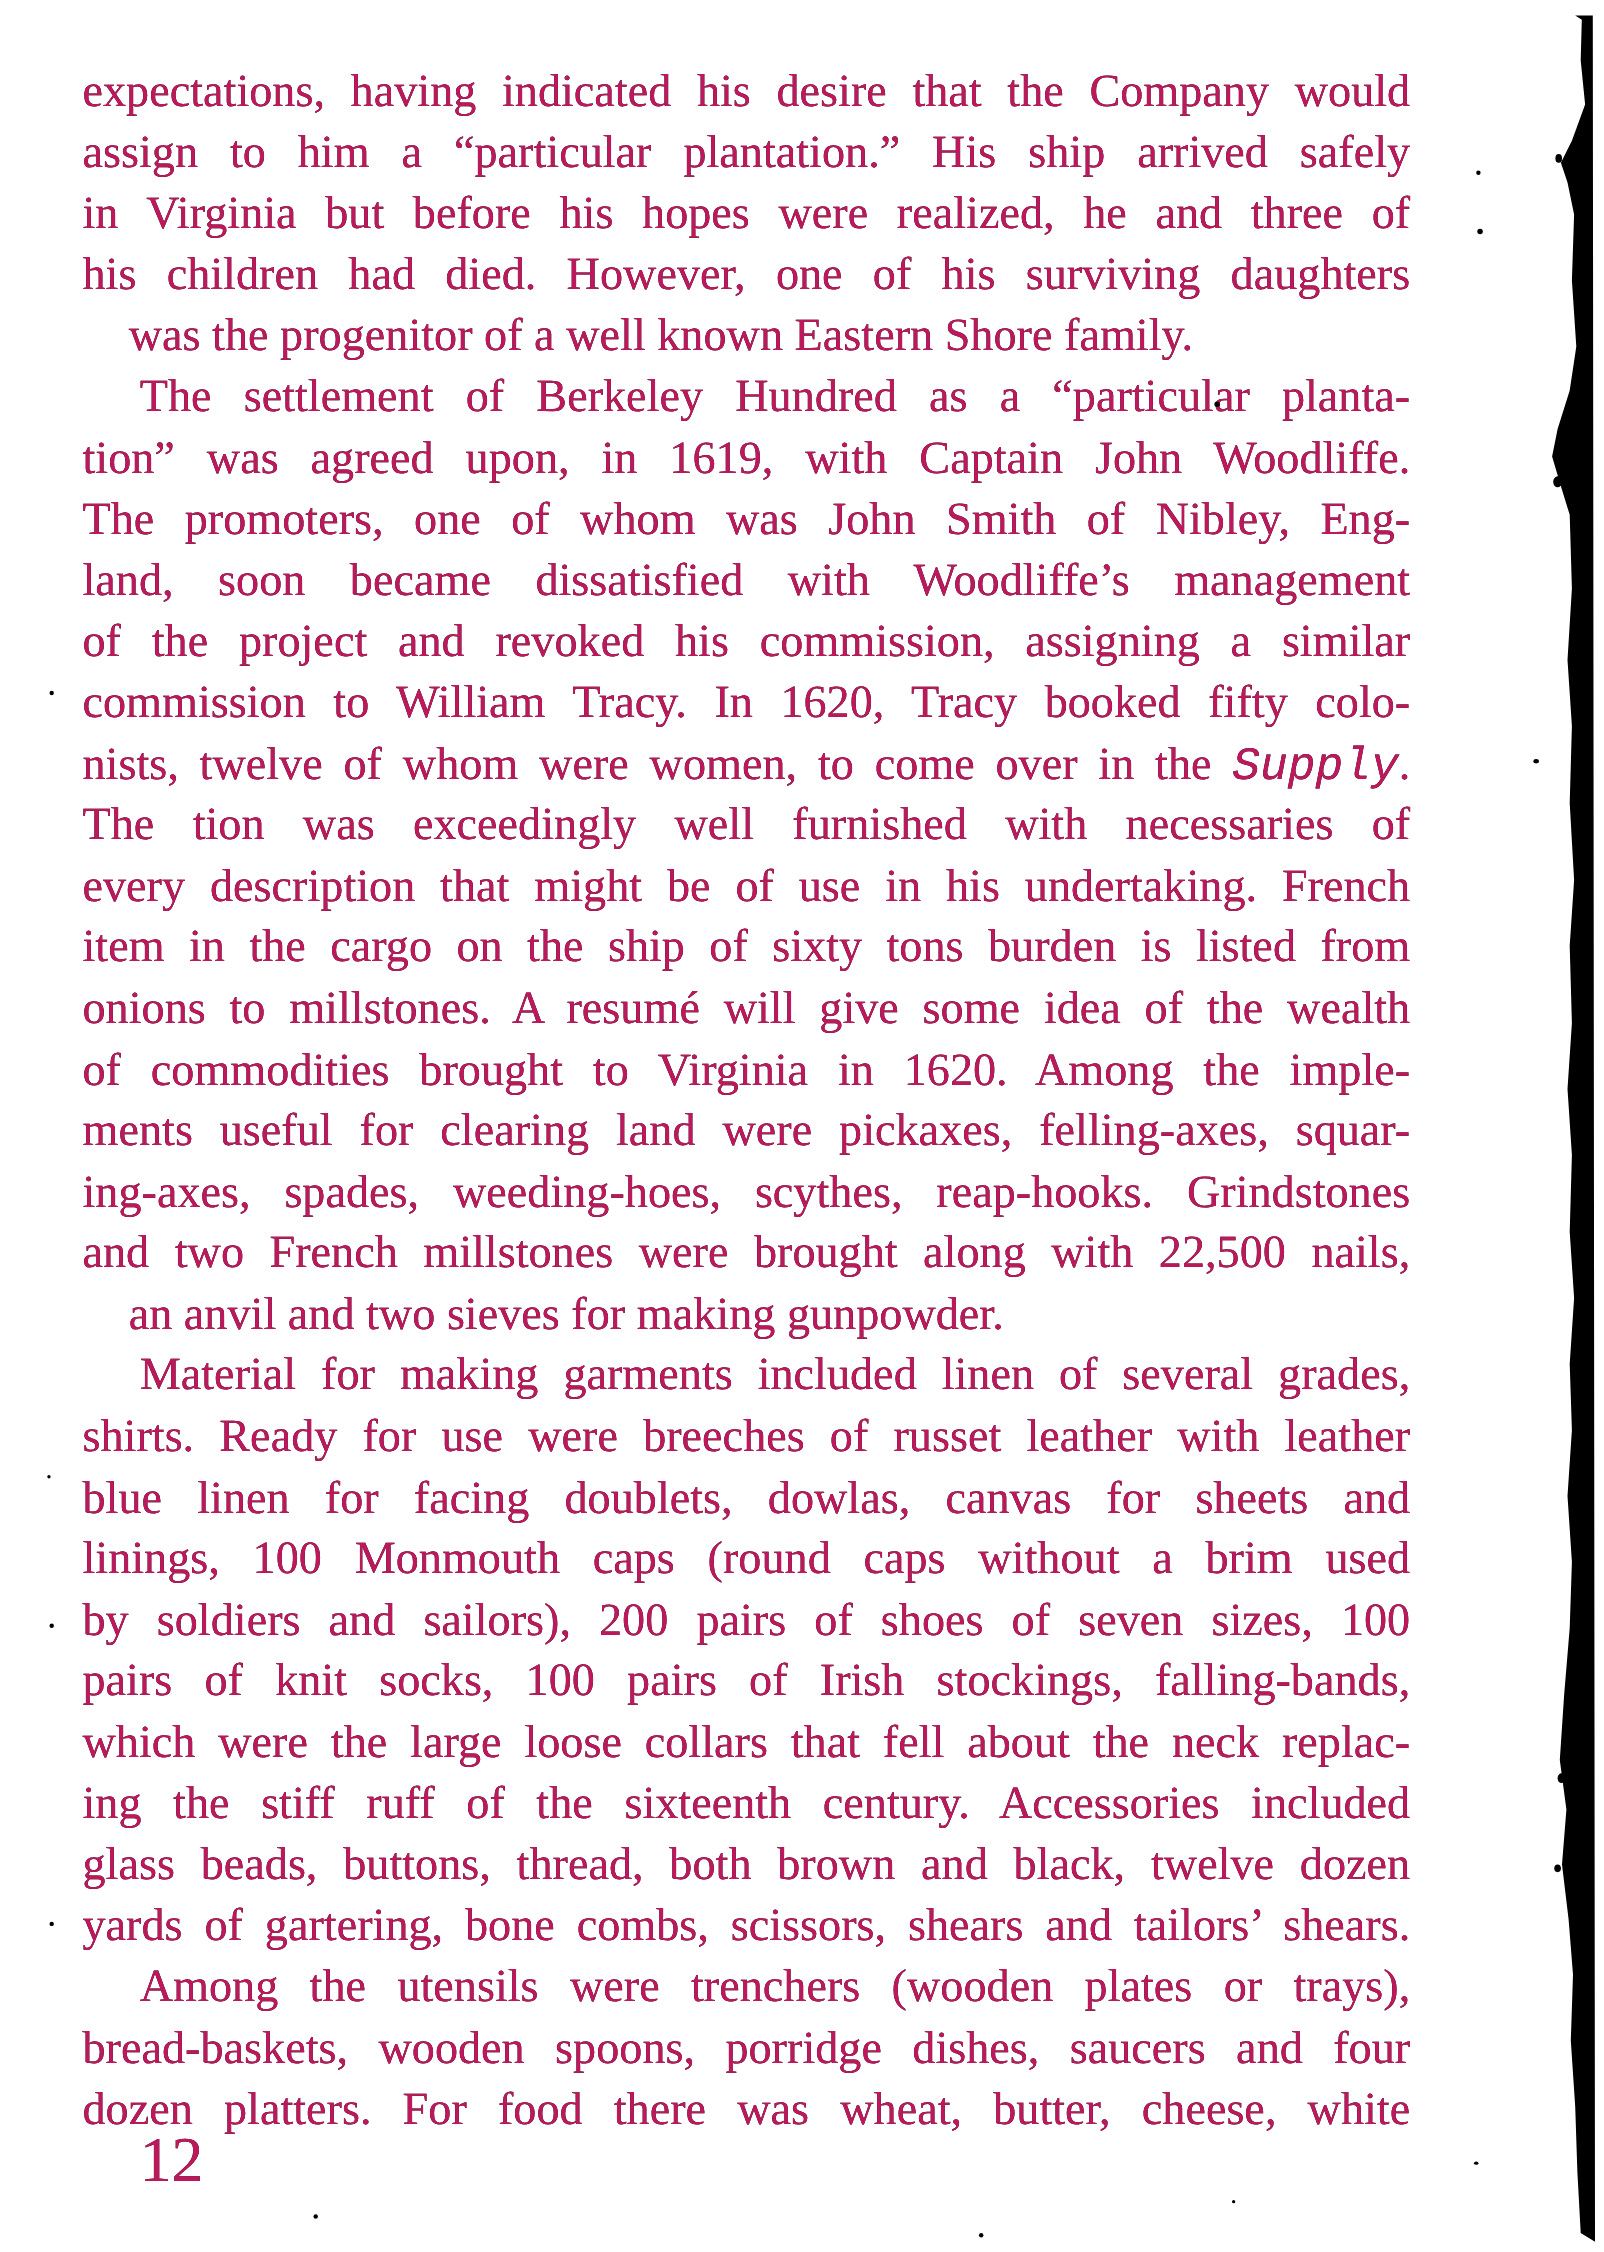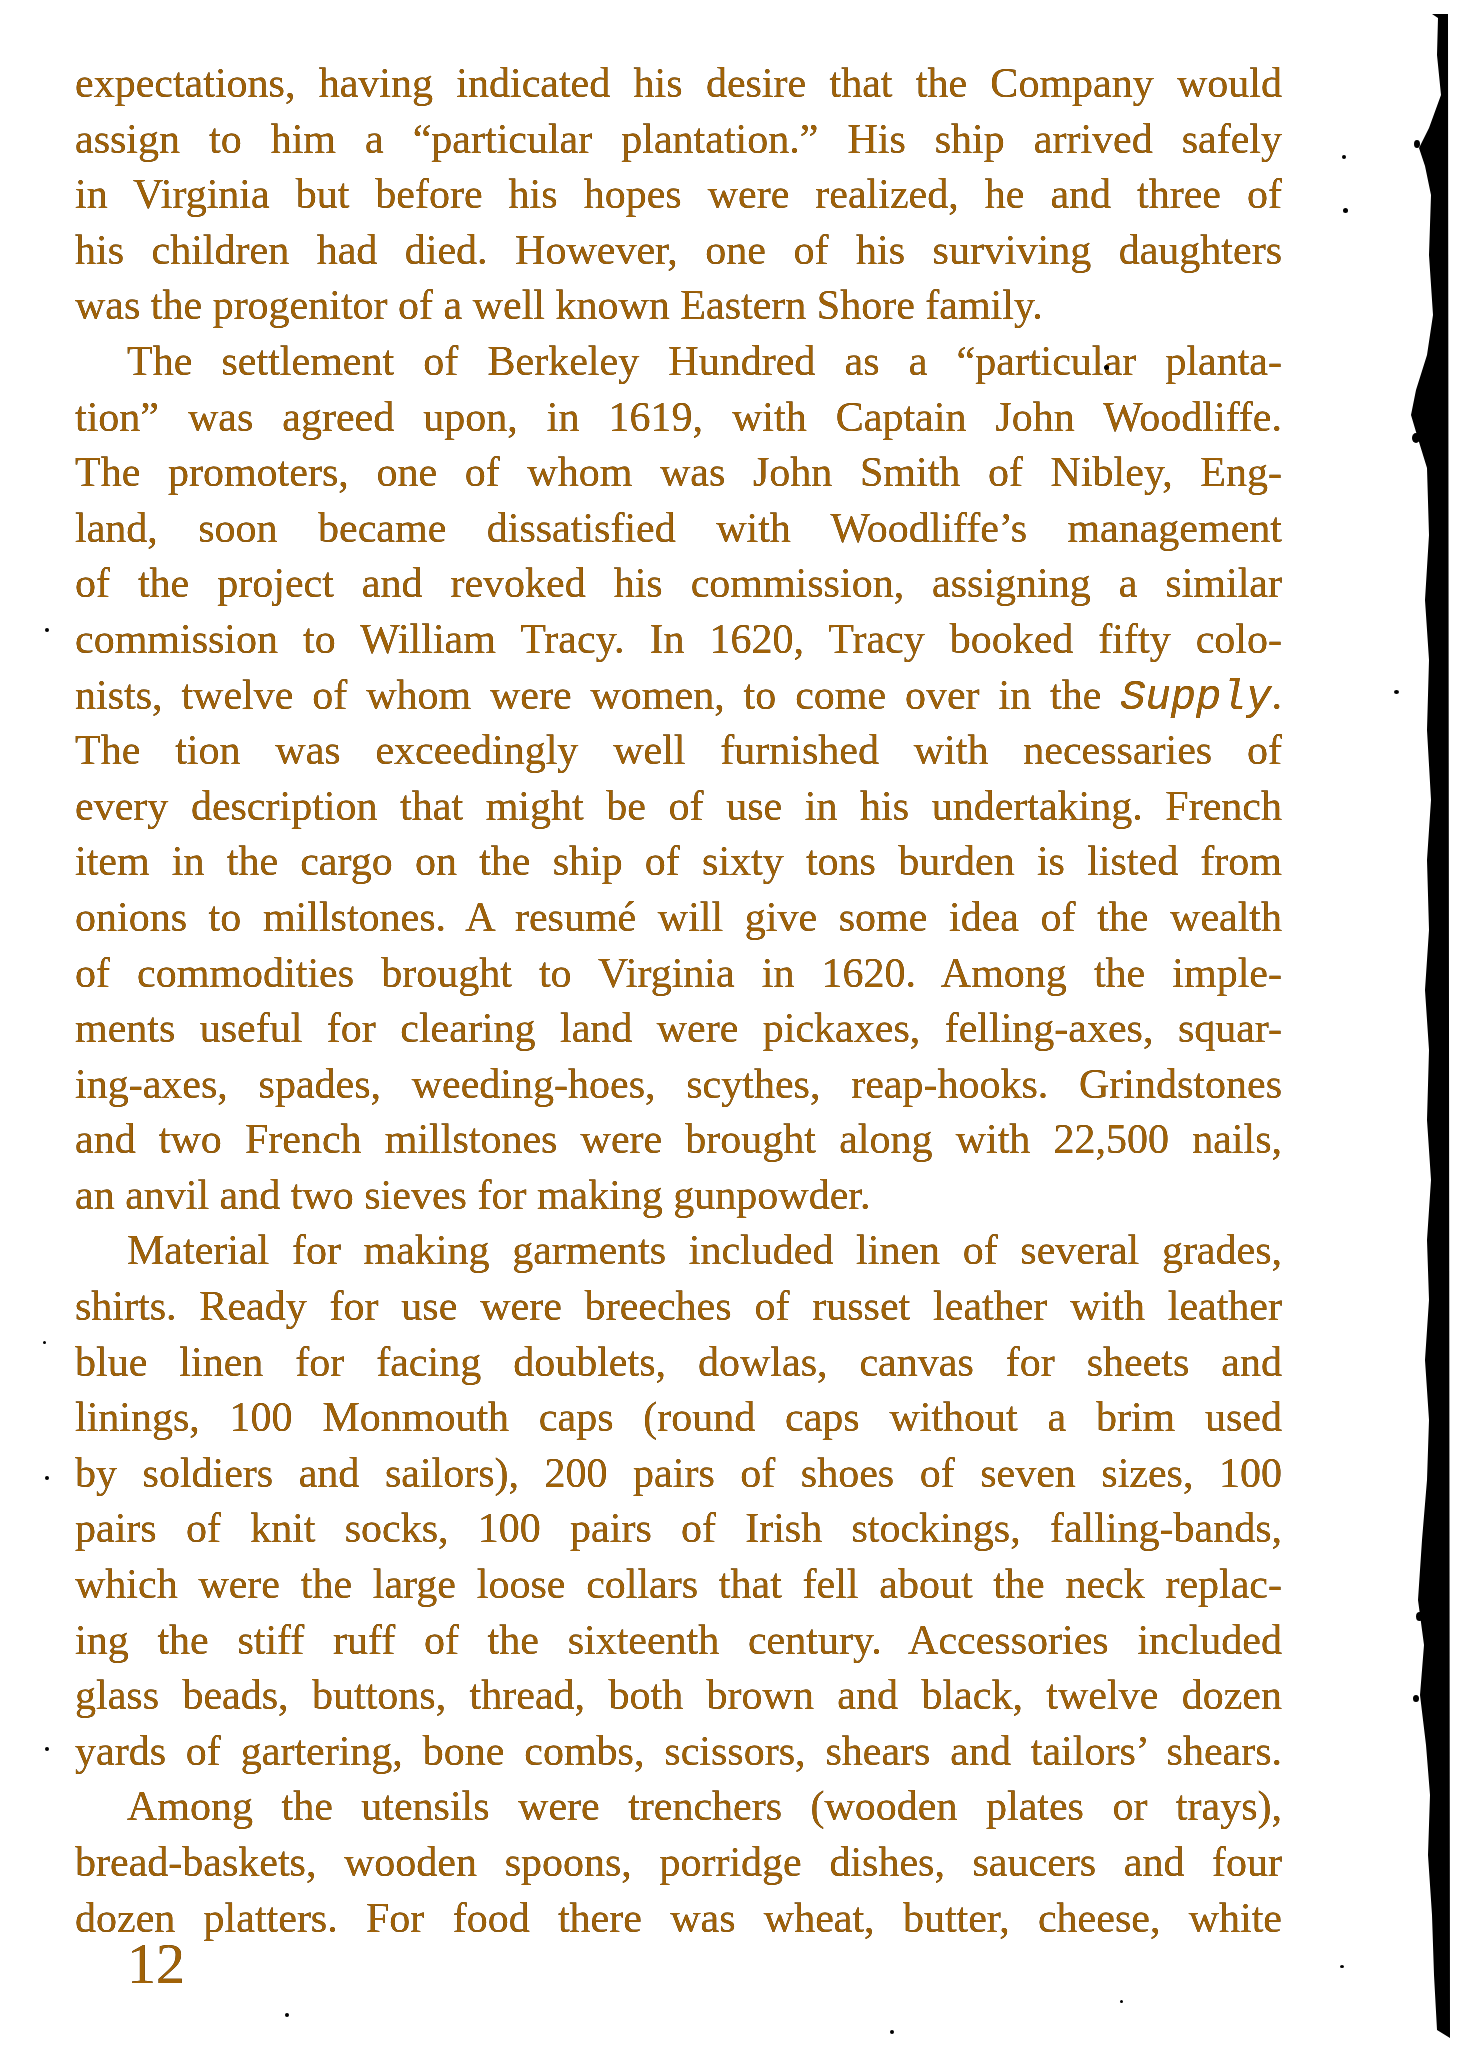--- a/index.html
+++ b/index.html
@@ -2,39 +2,39 @@
 <html><head>
 <meta charset="utf-8">
 <style>
   html,body{margin:0;padding:0;background:#ffffff;}
   .page{
     position:relative;
     width:1458px;height:2047px;
     background:#ffffff;
     overflow:hidden;
     font-family:"Liberation Serif","DejaVu Serif",serif;
-    color:#a16207;
+    color:#be185d;
   }
   .text-block{
     position:absolute;
     left:75px;top:56px;width:1207px;
   }
   .line{
     font-size:42px;
     line-height:55.6px;
     height:55.6px;
     white-space:normal;
     text-align:justify;
     text-align-last:justify;
     text-justify:inter-word;
     text-shadow:0 0 0.6px #000;
     overflow:visible;
   }
   .line.indent{ text-indent:52px; }
-  .line.end{ text-align-last:left; }
+  .line.end{ text-align-last:left;margin-left:42px; }
   .line i{ font-style:italic;font-family:Liberation Mono, monospace; }
   .page-number{
     position:absolute;
     left:127px;top:1938px;
     font-size:58px;
     line-height:52px;
     text-shadow:0 0 0.6px #000;
   }
   .binding{
     position:absolute;

